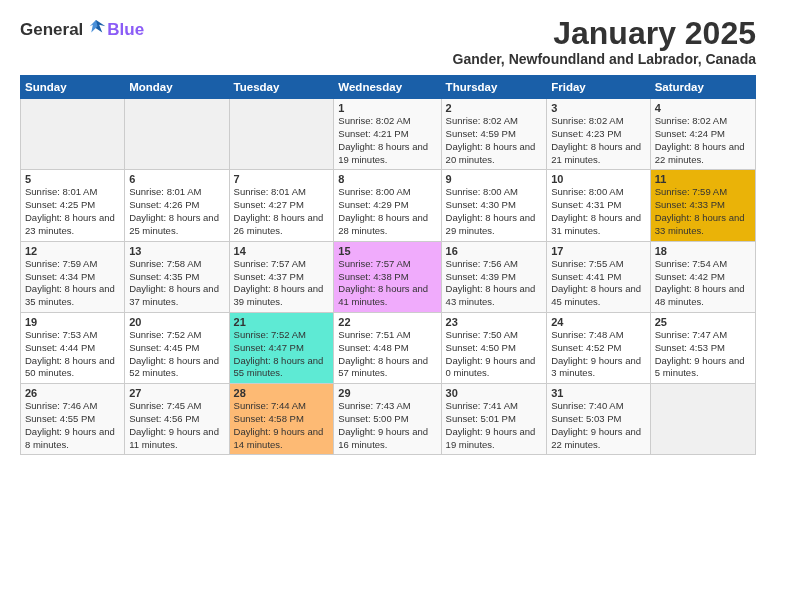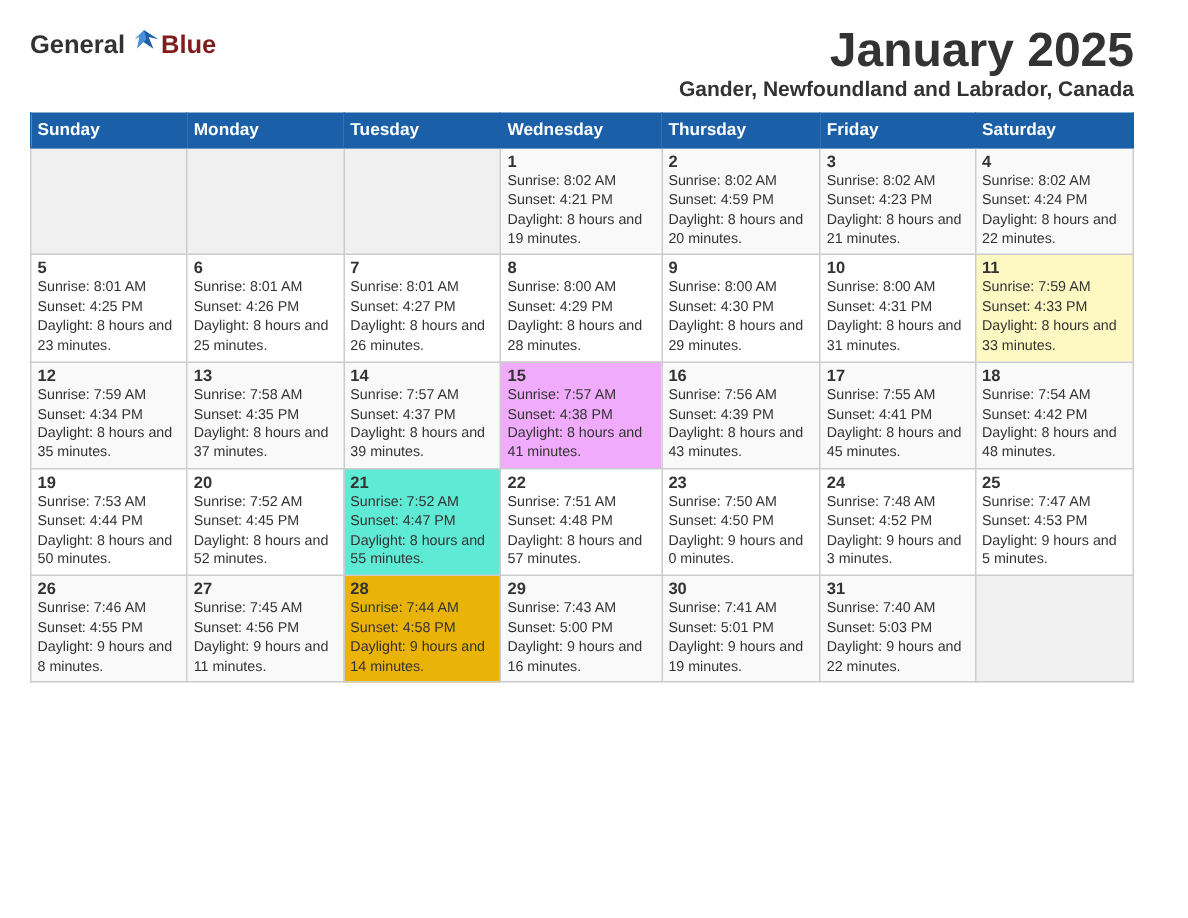--- a/index.html
+++ b/index.html
@@ -101,21 +101,21 @@
 <div class="page">
   <div class="header">
     <div class="logo-area">
       <div class="logo-text">
         <span style="font-size:17px;font-weight:bold;color:#333;">General</span>
         <svg class="logo-icon" viewBox="0 0 28 22" width="26" height="20">
           <polygon points="14,2 26,10 18,8 22,18 10,10 14,2" fill="#1a5fa8"></polygon>
           <polygon points="14,2 6,10 10,8 8,18 16,10 14,2" fill="#4a90d9"></polygon>
         </svg>
         <br>
-        <span style="font-size:17px;font-weight:bold;color:#7f1d1d;display:block;margin-top:-4px;">Blue</span>
+        <span style="font-size:17px;font-weight:bold;color:#8b5cf6;display:block;margin-top:-4px;">Blue</span>
       </div>
     </div>
     <div class="title-area">
       <div class="month-title">January 2025</div>
       <div class="location-title">Gander, Newfoundland and Labrador, Canada</div>
     </div>
   </div>
 
   <table class="calendar">
     <thead>
@@ -209,21 +209,21 @@
             </div>
           </td>
           <td style="background: rgb(255, 255, 255);">
             <span class="day-num">10</span>
             <div class="day-info">
               <span style="display: block;">Sunrise: 8:00 AM</span>
               <span style="display: block;">Sunset: 4:31 PM</span>
               <span style="display: block;">Daylight: 8 hours and 31 minutes.</span>
             </div>
           </td>
-          <td style="background: #fef9c3;">
+          <td style="background: #eab308;">
             <span class="day-num">11</span>
             <div class="day-info">
               <span style="display: block;">Sunrise: 7:59 AM</span>
               <span style="display: block;">Sunset: 4:33 PM</span>
               <span style="display: block;">Daylight: 8 hours and 33 minutes.</span>
             </div>
           </td>
         </tr>
         <tr>
           <td style="background: rgb(249, 249, 249);">
@@ -351,21 +351,21 @@
             </div>
           </td>
           <td style="background: rgb(249, 249, 249);">
             <span class="day-num">27</span>
             <div class="day-info">
               <span style="display: block;">Sunrise: 7:45 AM</span>
               <span style="display: block;">Sunset: 4:56 PM</span>
               <span style="display: block;">Daylight: 9 hours and 11 minutes.</span>
             </div>
           </td>
-          <td style="background: #eab308;">
+          <td style="background: #fdba74;">
             <span class="day-num">28</span>
             <div class="day-info">
               <span style="display: block;">Sunrise: 7:44 AM</span>
               <span style="display: block;">Sunset: 4:58 PM</span>
               <span style="display: block;">Daylight: 9 hours and 14 minutes.</span>
             </div>
           </td>
           <td style="background: rgb(249, 249, 249);">
             <span class="day-num">29</span>
             <div class="day-info">

